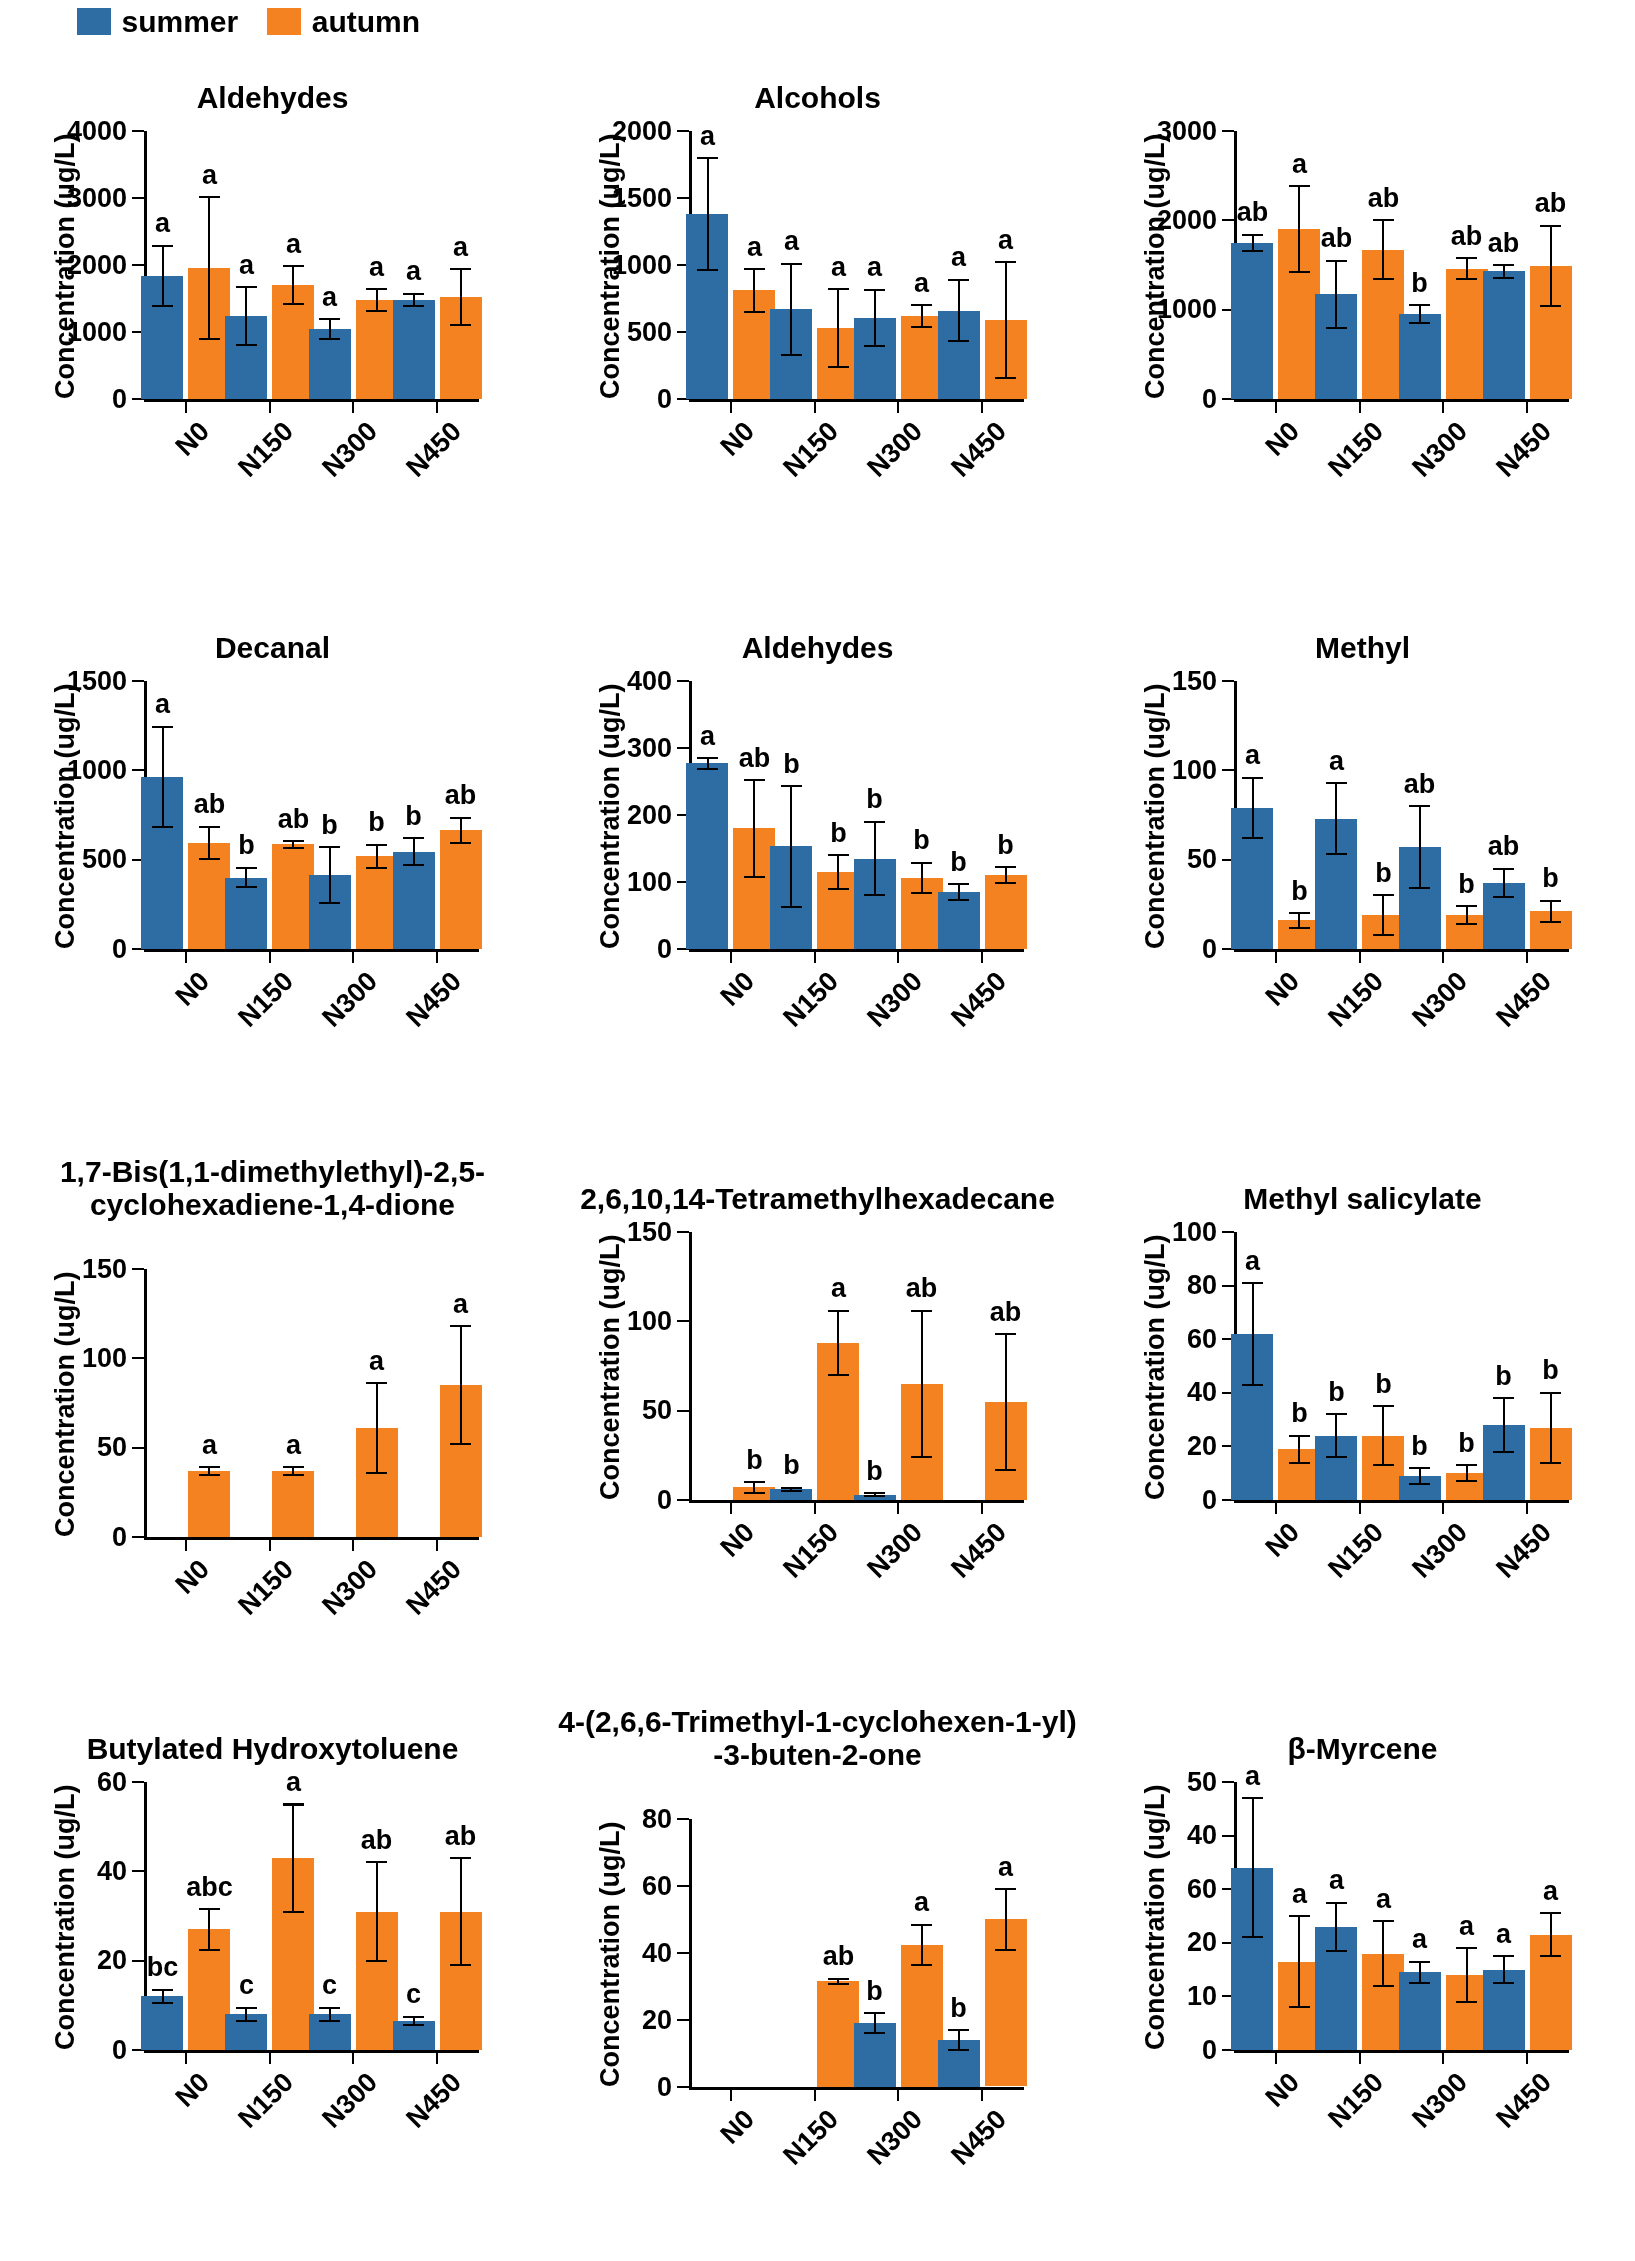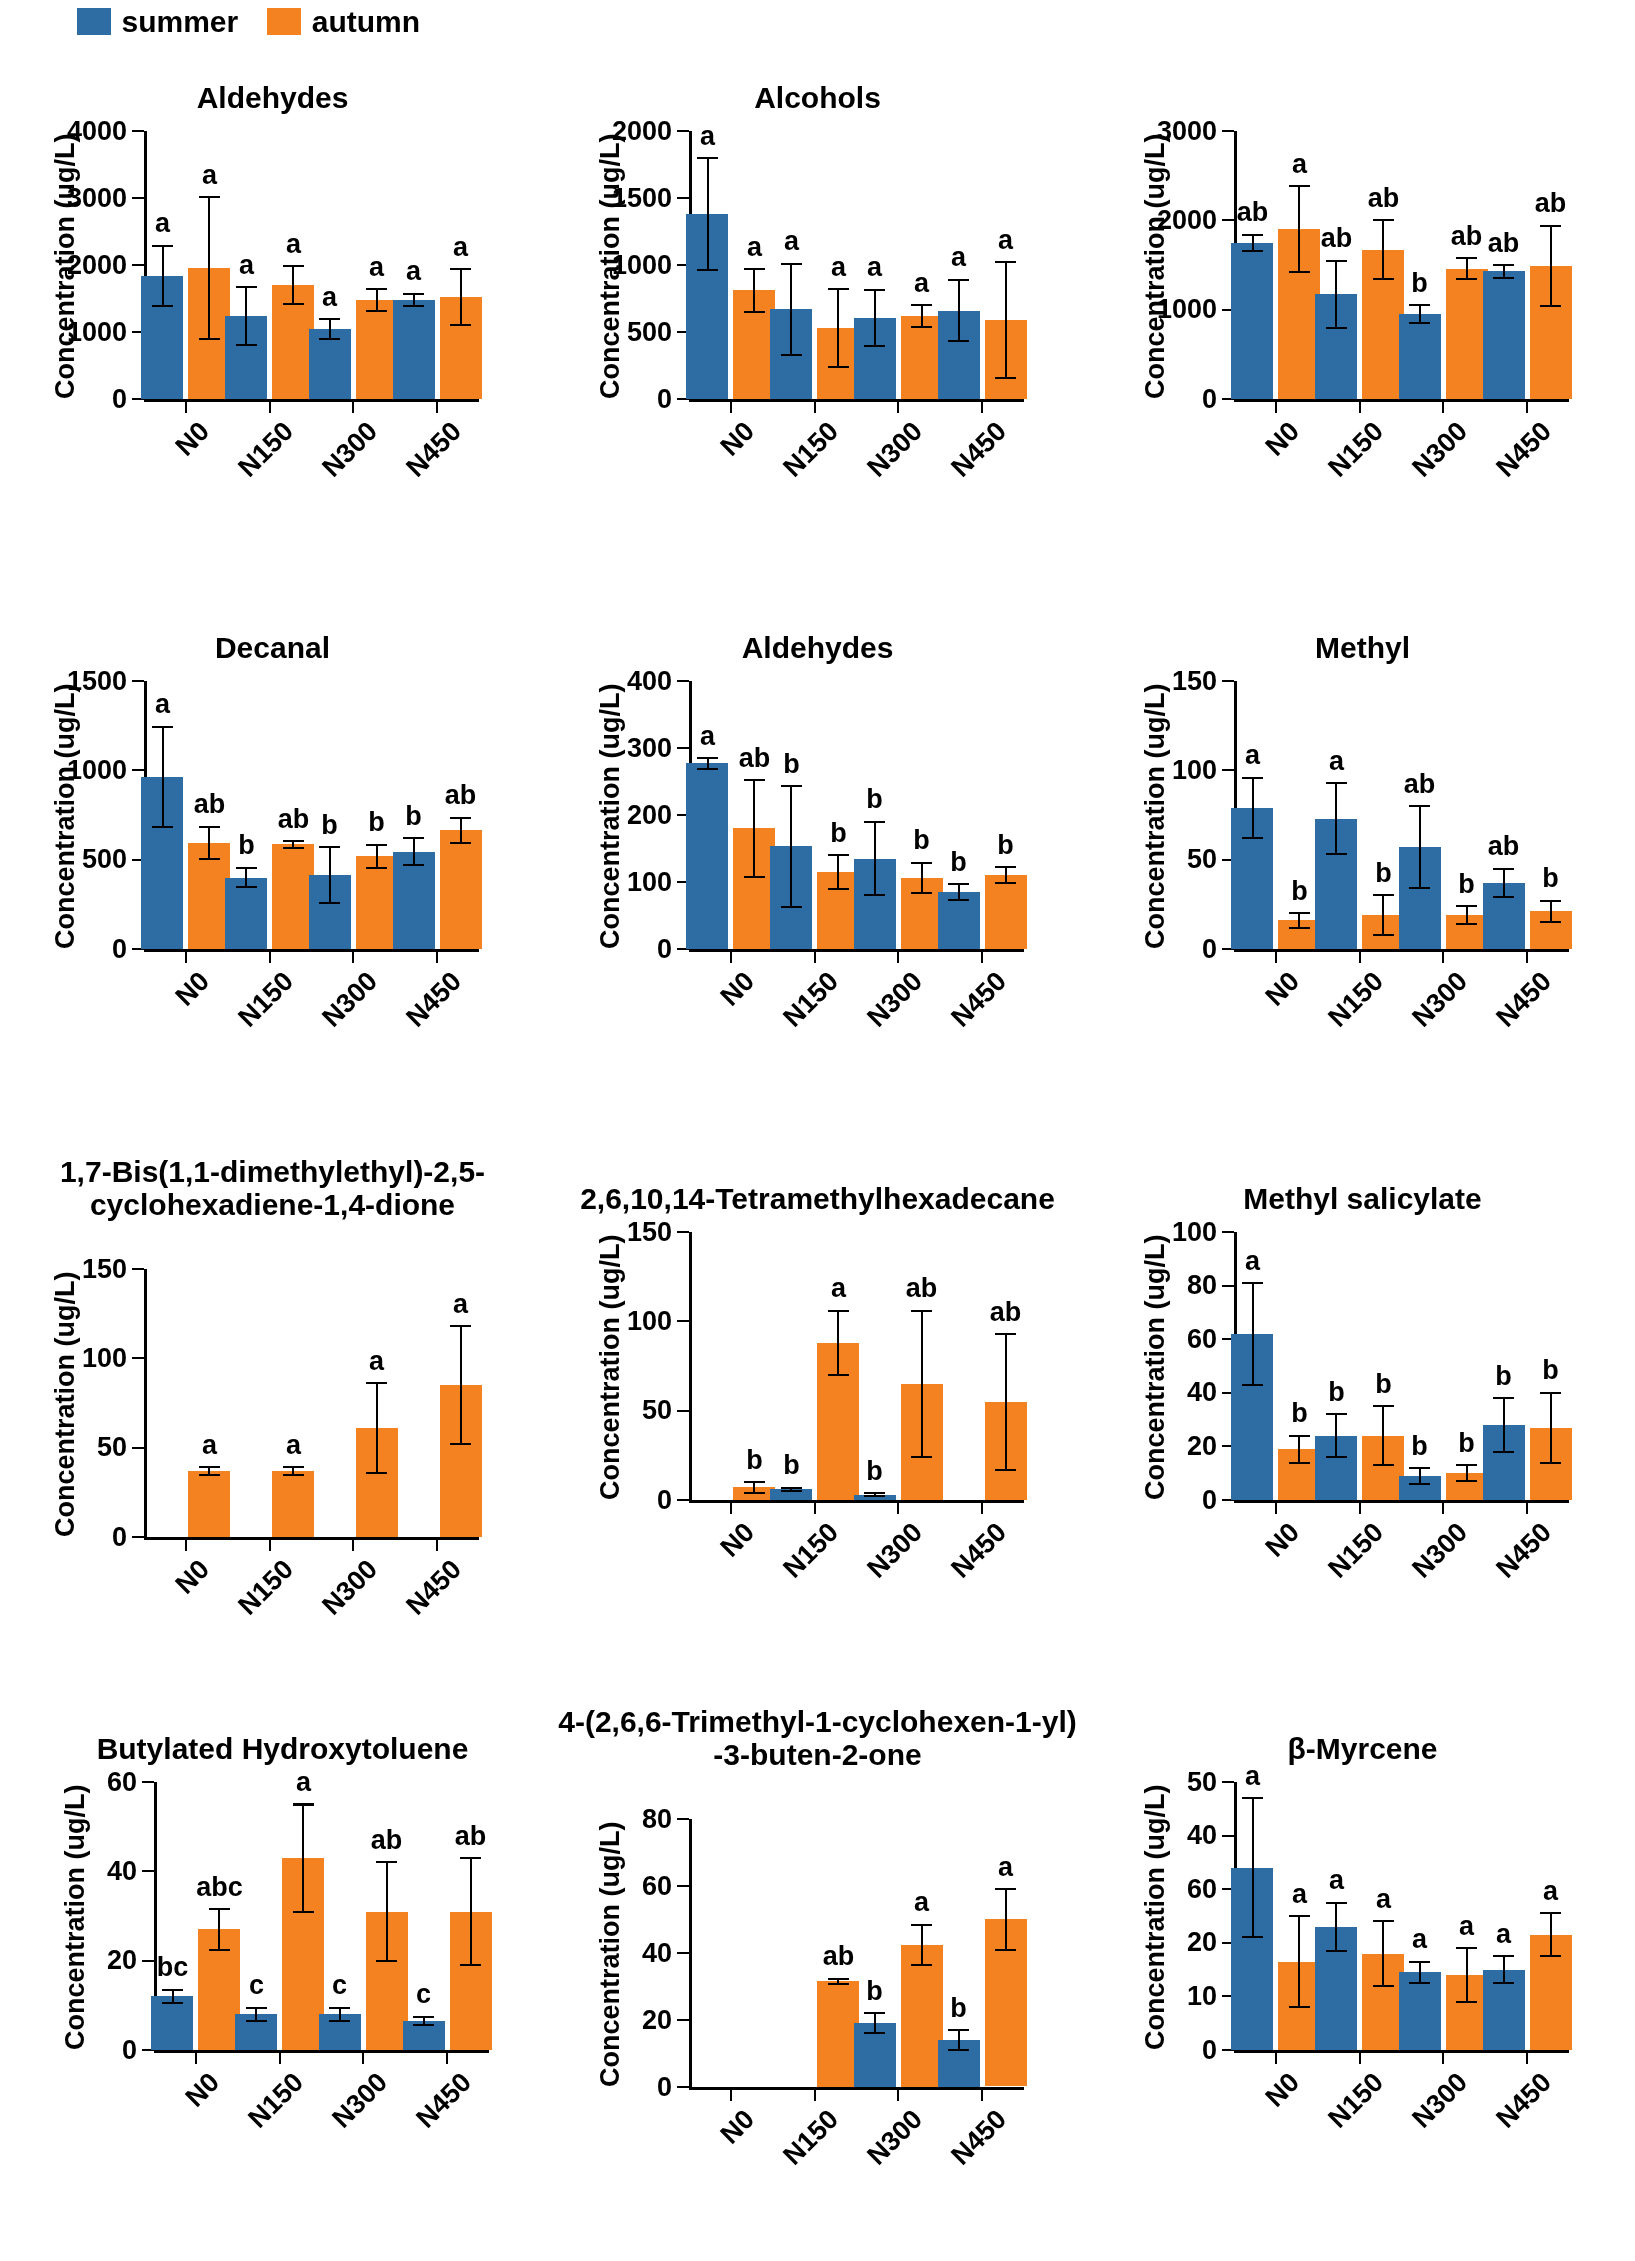--- a/index.html
+++ b/index.html
@@ -608,21 +608,21 @@
           <div class="sig" style="left: 236px; width: 67px; top: 129px;">b</div>
           <div class="bar autumn" style="left: 296px; width: 42px; top: 196px; height: 72px;"></div>
           <div class="err" style="left: 316px; top: 161px; height: 70px;"></div>
           <div class="cap" style="left: 306px; top: 160px; width: 21px;"></div>
           <div class="cap" style="left: 306px; top: 230px; width: 21px;"></div>
           <div class="sig" style="left: 283px; width: 67px; top: 123px;">b</div>
           <div class="tick" style="left: 292px; top: 271px; width: 2.4px; height: 10.5px;"></div>
           <div class="xtick-label" style="left: 302px; top: 285px; width: 105px; margin-left: -105px;">N450</div>
         </div>
       </div>
-      <div class="panel" style="position: absolute; left: 10px; top: 1651px; width: 545px; height: 550px; text-decoration: underline;">
+      <div class="panel" style="position: absolute; left: 0px; top: 1651px; width: 545px; height: 550px; text-decoration: underline;">
         <div class="panel-title" style="top: 37px;">Butylated Hydroxytoluene</div>
         <div class="ylabel" style="left: 50px; top: 354px;">Concentration (ug/L)</div>
         <div class="axisbox" style="left: 144px; top: 86px; width: 335px; height: 268px;">
           <div class="axis-line" style="left: 0px; top: 0px; width: 2.9px; height: 268px;"></div>
           <div class="axis-line" style="left: 0px; top: 268px; width: 335px; height: 2.9px;"></div>
           <div class="tick" style="left: -12.4px; top: 267px; width: 12.4px;"></div>
           <div class="ytick-label" style="width: 110px; left: -127px; top: 253px;">0</div>
           <div class="tick" style="left: -12.4px; top: 178px; width: 12.4px;"></div>
           <div class="ytick-label" style="width: 110px; left: -127px; top: 163px;">20</div>
           <div class="tick" style="left: -12.4px; top: 88px; width: 12.4px;"></div>

